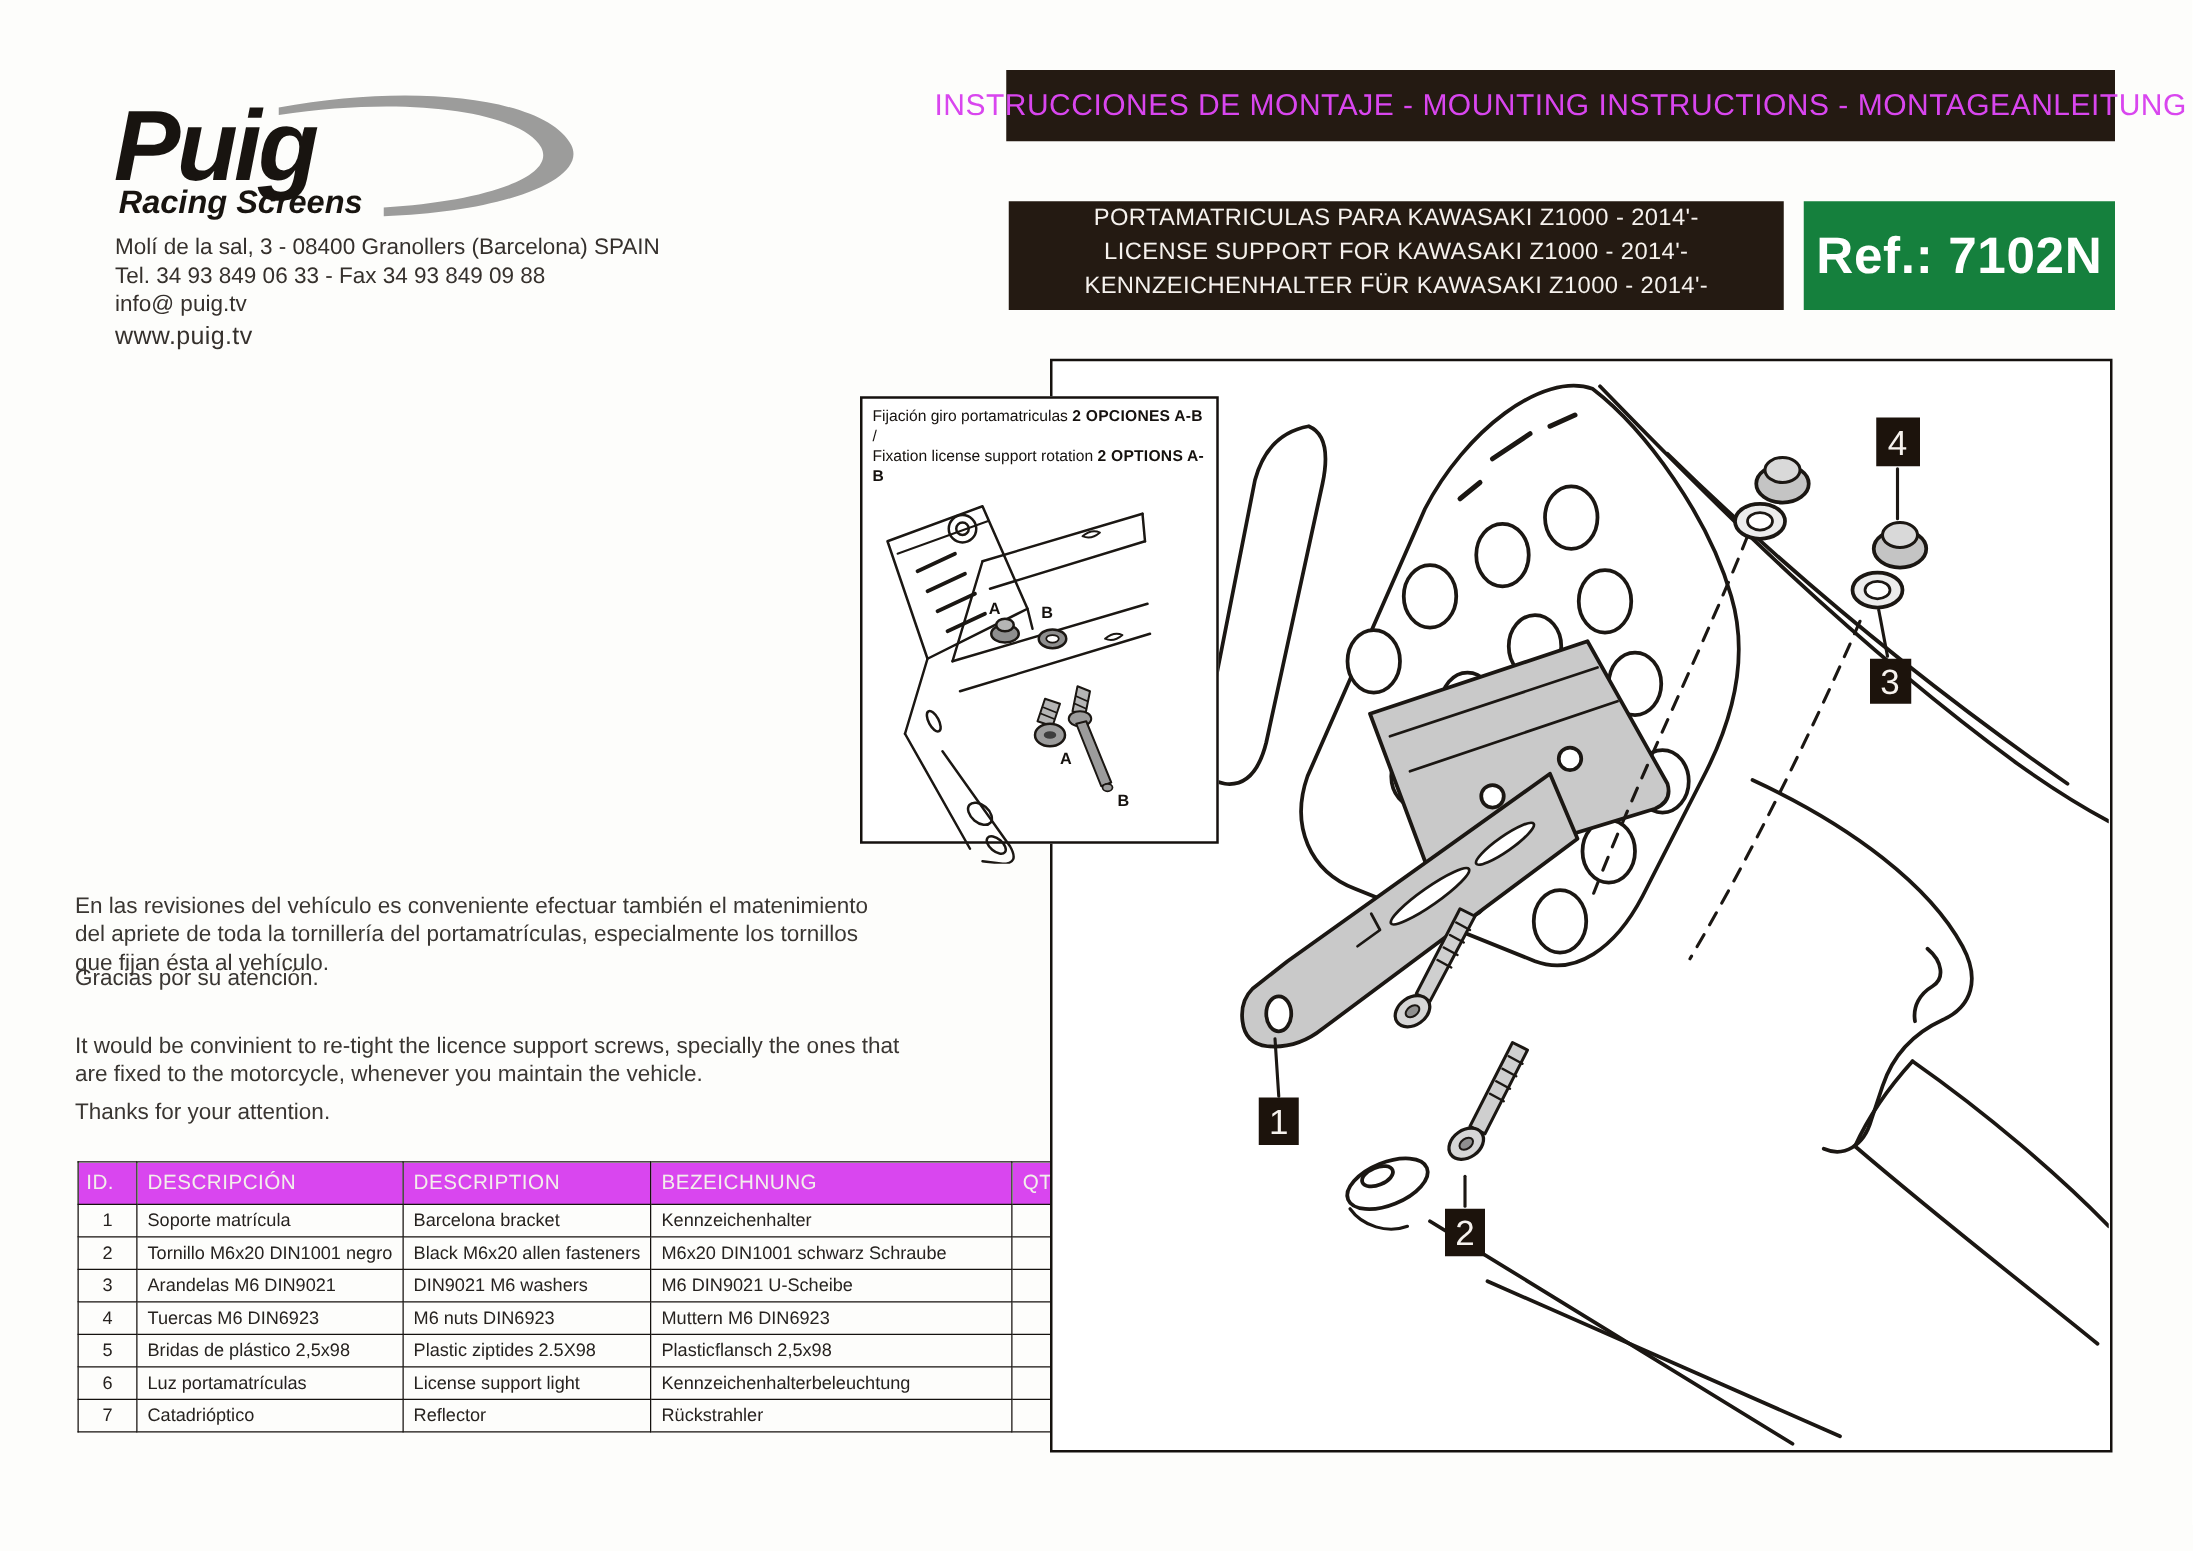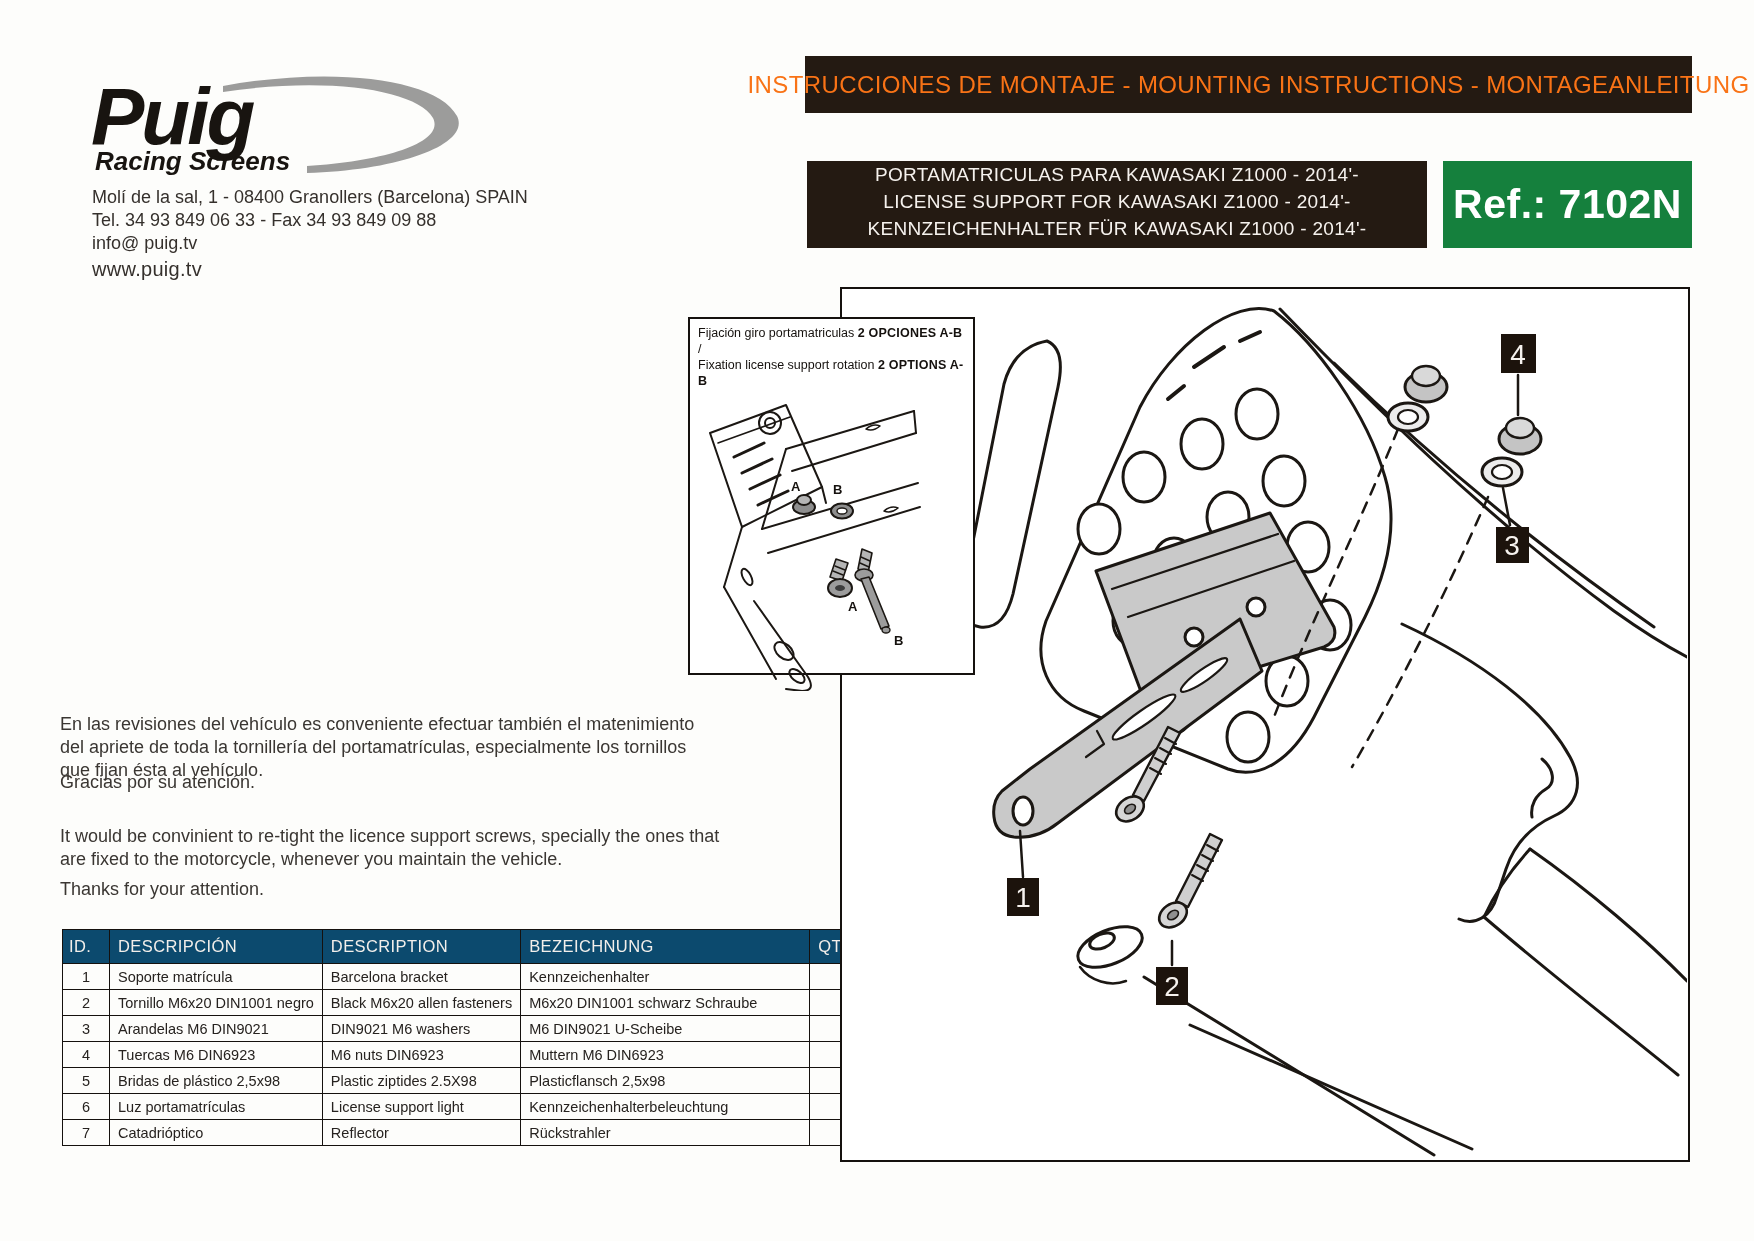--- a/index.html
+++ b/index.html
@@ -1,21 +1,21 @@
 <!DOCTYPE html>
 <html><head>
 <meta charset="utf-8">
 <style>
   html,body{margin:0;padding:0;background:#ffffff;}
   .page{position:relative;width:1754px;height:1241px;background:#fdfdfb;overflow:hidden;
         font-family:"Liberation Sans", sans-serif;color:#2e2a26;}
 
   
   .banner1{position:absolute;left:805px;top:56px;width:887px;height:57px;background:#241a12;
-           color:#f97316;display:flex;align-items:center;justify-content:center;
+           color:#d946ef;display:flex;align-items:center;justify-content:center;
            font-size:24px;letter-spacing:.4px;white-space:nowrap;}
   .product-banner{position:absolute;left:807px;top:161px;width:620px;height:87px;background:#241a12;
            color:#f6f2ee;display:flex;flex-direction:column;align-items:center;
            font-size:19px;line-height:27px;letter-spacing:.3px;}
   .ref-box{position:absolute;left:1443px;top:161px;width:249px;height:87px;background:#15803d;
            color:#ffffff;display:flex;align-items:center;justify-content:center;
            font-size:41px;font-weight:bold;letter-spacing:.5px;}
 
   
   .logo{position:absolute;left:85px;top:66px;width:420px;height:112px;}
@@ -27,21 +27,21 @@
   .note{position:absolute;left:60px;font-size:18px;line-height:23px;color:#3a3632;}
   .note-es1{top:713px;width:650px;}
   .note-es2{top:771px;width:650px;}
   .note-en1{top:825px;width:665px;}
   .note-en2{top:878px;width:650px;}
 
   
   .parts{position:absolute;left:62px;top:929px;border-collapse:collapse;table-layout:fixed;
          font-size:14.5px;color:#26221f;}
   .parts th,.parts td{border:1.6px solid #15110e;padding:2px 8px;white-space:nowrap;overflow:hidden;}
-  .parts thead th{background:#0c4a6e;color:#f3efeb;font-weight:normal;font-size:16.5px;
+  .parts thead th{background:#d946ef;color:#f3efeb;font-weight:normal;font-size:16.5px;
          text-align:left;height:29px;letter-spacing:.4px;border-color:#15110e;}
   .parts td{height:21px;}
   .parts .c-id{width:30px;text-align:center;}
   .parts .c-d1{width:176px;}
   .parts .c-d2{width:158px;}
   .parts .c-d3{width:272px;}
   .parts .c-qty{width:53px;text-align:center;}
   .parts thead .c-id{text-align:left;padding-left:6px;}
   .parts thead .c-qty{text-align:left;}
 
@@ -63,21 +63,21 @@
 <div class="page">
 
   <svg class="logo" viewBox="0 0 420 112">
     <path fill="#9c9c9b" d="M 138,20 C 246,0 352,12 372,50 C 386,78 316,104 222,107 L 222,100
          C 302,95 360,76 348,52 C 332,24 244,10 138,26 Z"></path>
     <text x="6" y="78" font-size="80" font-weight="bold" font-style="italic" font-family="Liberation Sans, sans-serif" fill="#181410" letter-spacing="-3">Puig</text>
     <text x="10" y="104" font-size="26" font-weight="bold" font-style="italic" font-family="Liberation Sans, sans-serif" fill="#181410">Racing Screens</text>
   </svg>
 
   <div class="company">
-    <div>Molí de la sal, 1  -  08400 Granollers (Barcelona) SPAIN</div>
+    <div>Molí de la sal, 3  -  08400 Granollers (Barcelona) SPAIN</div>
     <div>Tel. 34 93 849 06 33  -  Fax 34 93 849 09 88</div>
     <div>info@ puig.tv</div>
     <div class="web">www.puig.tv</div>
   </div>
 
   <div class="banner1">
     <span>INSTRUCCIONES DE MONTAJE  -  MOUNTING INSTRUCTIONS - MONTAGEANLEITUNG</span>
   </div>
 
   <div class="product-banner">

